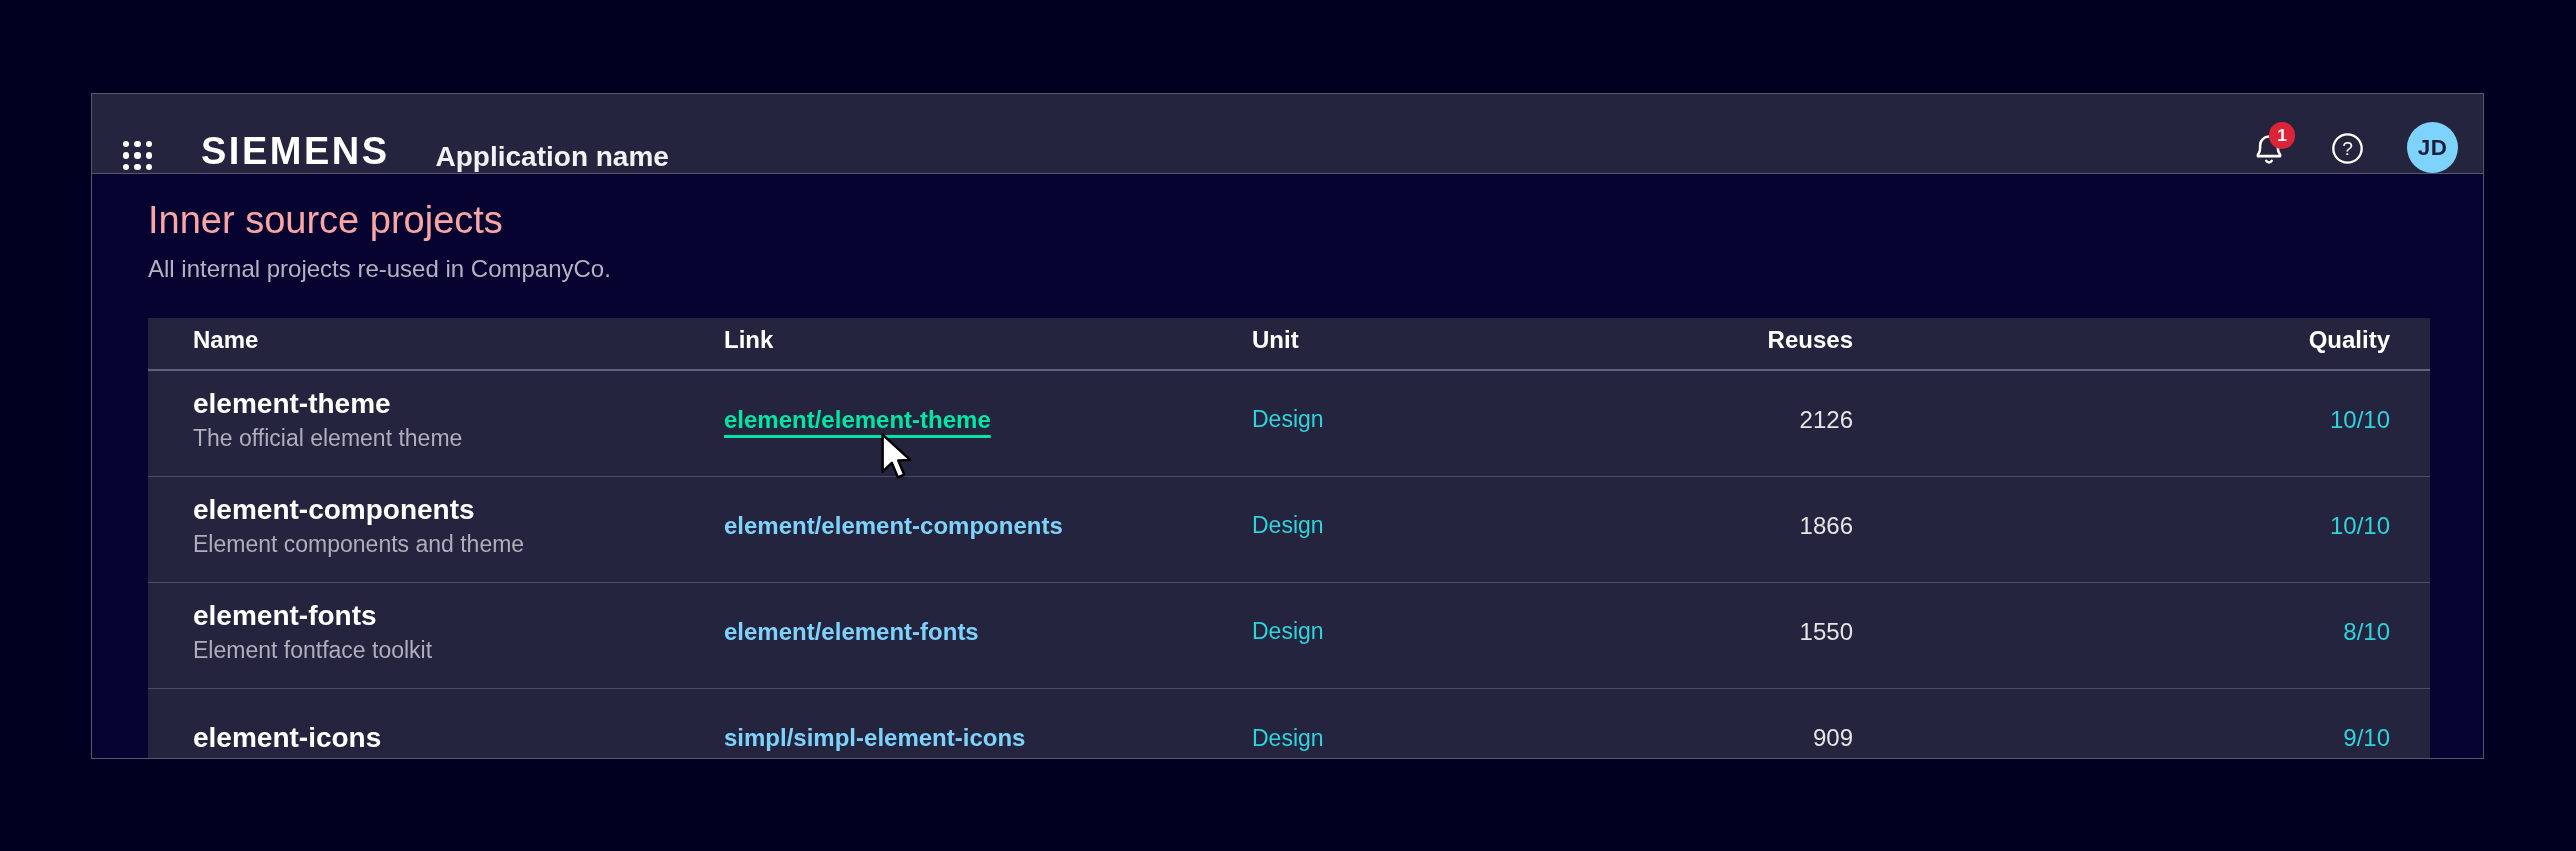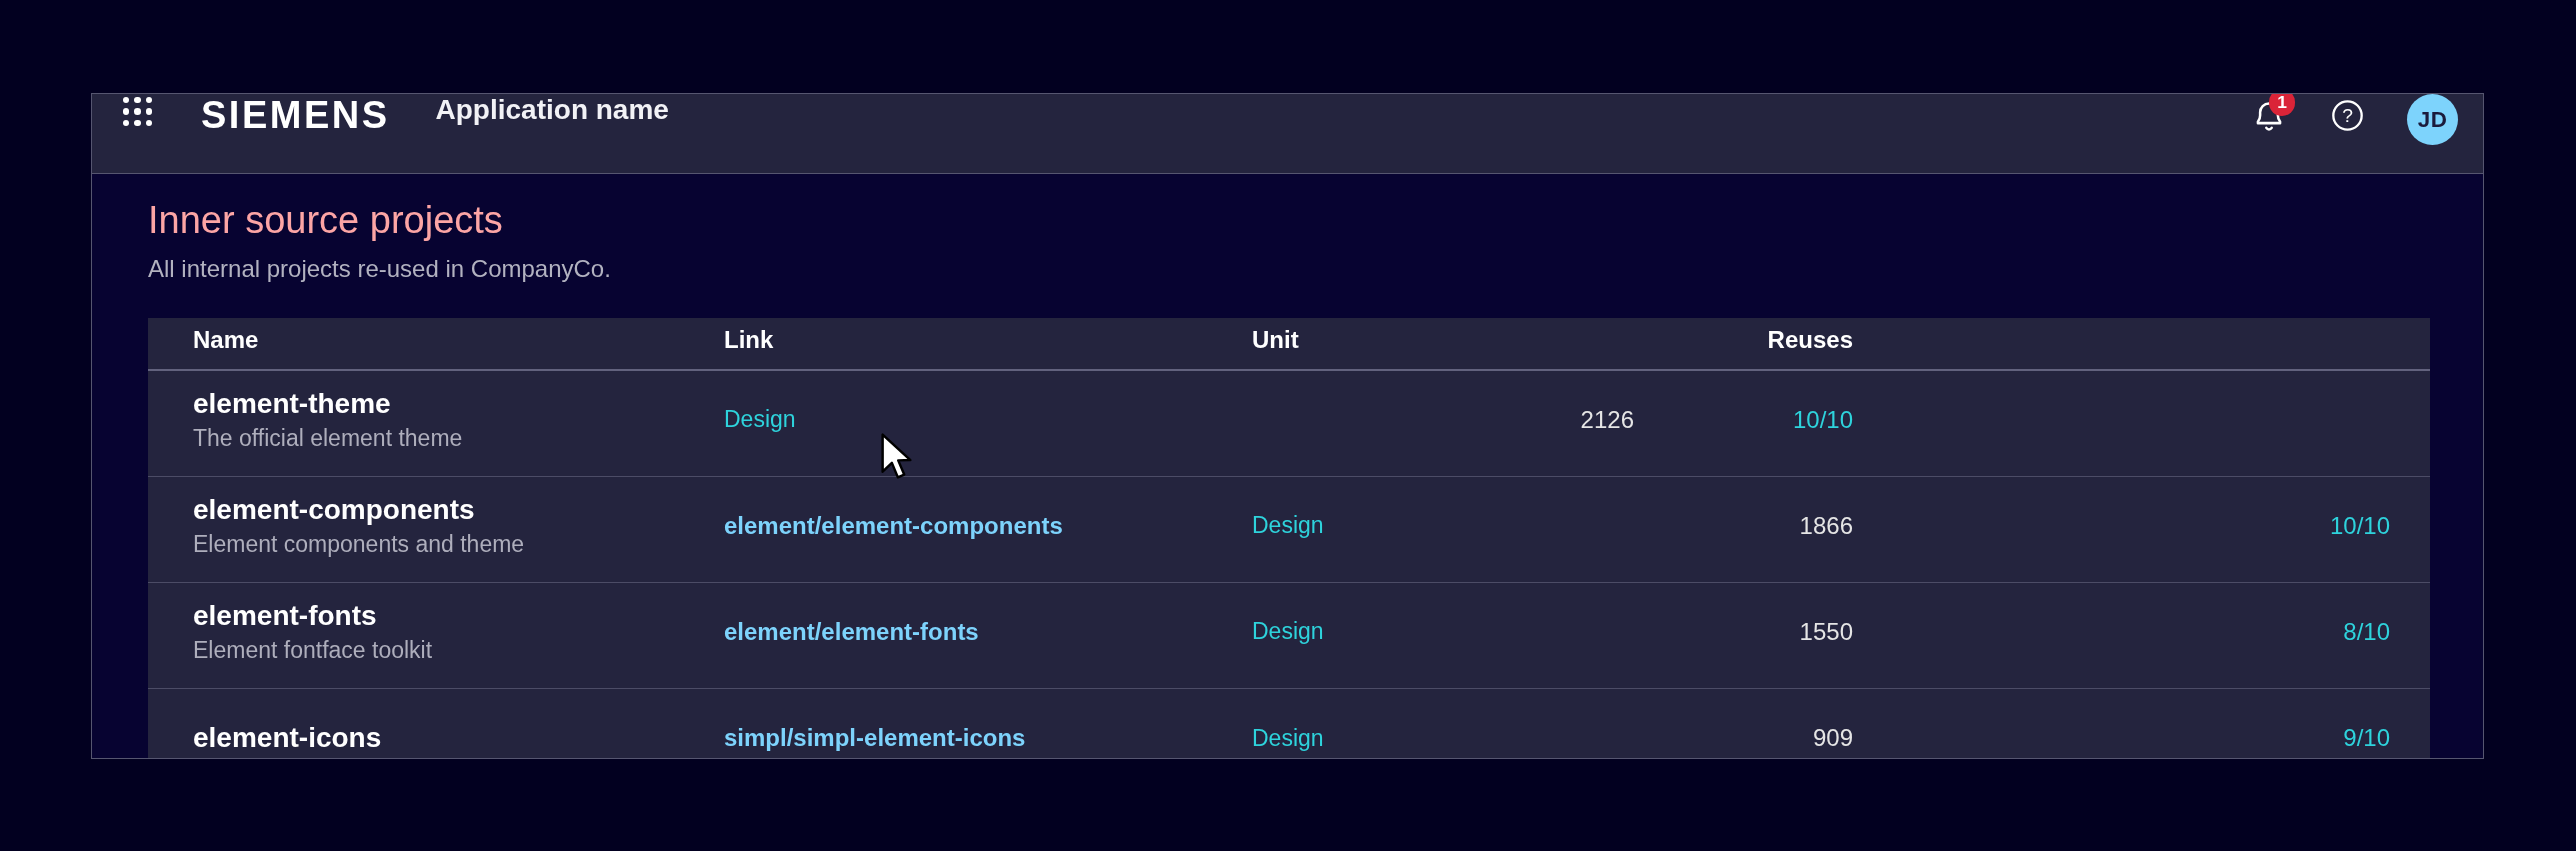--- a/index.html
+++ b/index.html
@@ -18,21 +18,21 @@
     background:#070331;
     border:1.7px solid #565670;
     overflow:hidden;
   }
 
   
   .topbar {
     height:80px;
     background:#24243e;
     border-bottom:1.7px solid #565670;
-    display:flex; align-items:flex-start;
+    display:flex; align-items:flex-end;
     padding:0 25px 0 28px;
   }
   .grid-icon { width:35px; height:35px; display:grid;
     grid-template-columns:repeat(3,1fr); grid-template-rows:repeat(3,1fr);
     place-items:center; cursor:pointer; flex:none; }
   .grid-icon i { width:6.6px; height:6.6px; border-radius:50%; background:#ffffff; }
   .brand {
     margin-left:46px;
     font-size:38px; font-weight:700; letter-spacing:2.5px;
     color:#ffffff; white-space:nowrap;
@@ -138,27 +138,29 @@
   <section class="content">
     <h1 class="page-title">Inner source projects</h1>
     <div class="page-subtitle">All internal projects re-used in CompanyCo.</div>
 
     <div class="table">
       <div class="trow thead">
         <div>Name</div>
         <div>Link</div>
         <div>Unit</div>
         <div class="cell-right">Reuses</div>
+        <div class="cell-right">Quality</div>
       </div>
       <div class="tbody">
   <div class="trow">
     <div>
       <div class="name-main">element-theme</div>
       <div class="name-desc">The official element theme</div>
     </div>
+    <div><a class="link hovered">element/element-theme</a></div>
     <div><span class="unit">Design</span></div>
     <div class="reuses cell-right">2126</div>
     <div class="quality cell-right">10/10</div>
   </div>
 
   <div class="trow">
     <div>
       <div class="name-main">element-components</div>
       <div class="name-desc">Element components and theme</div>
     </div>

